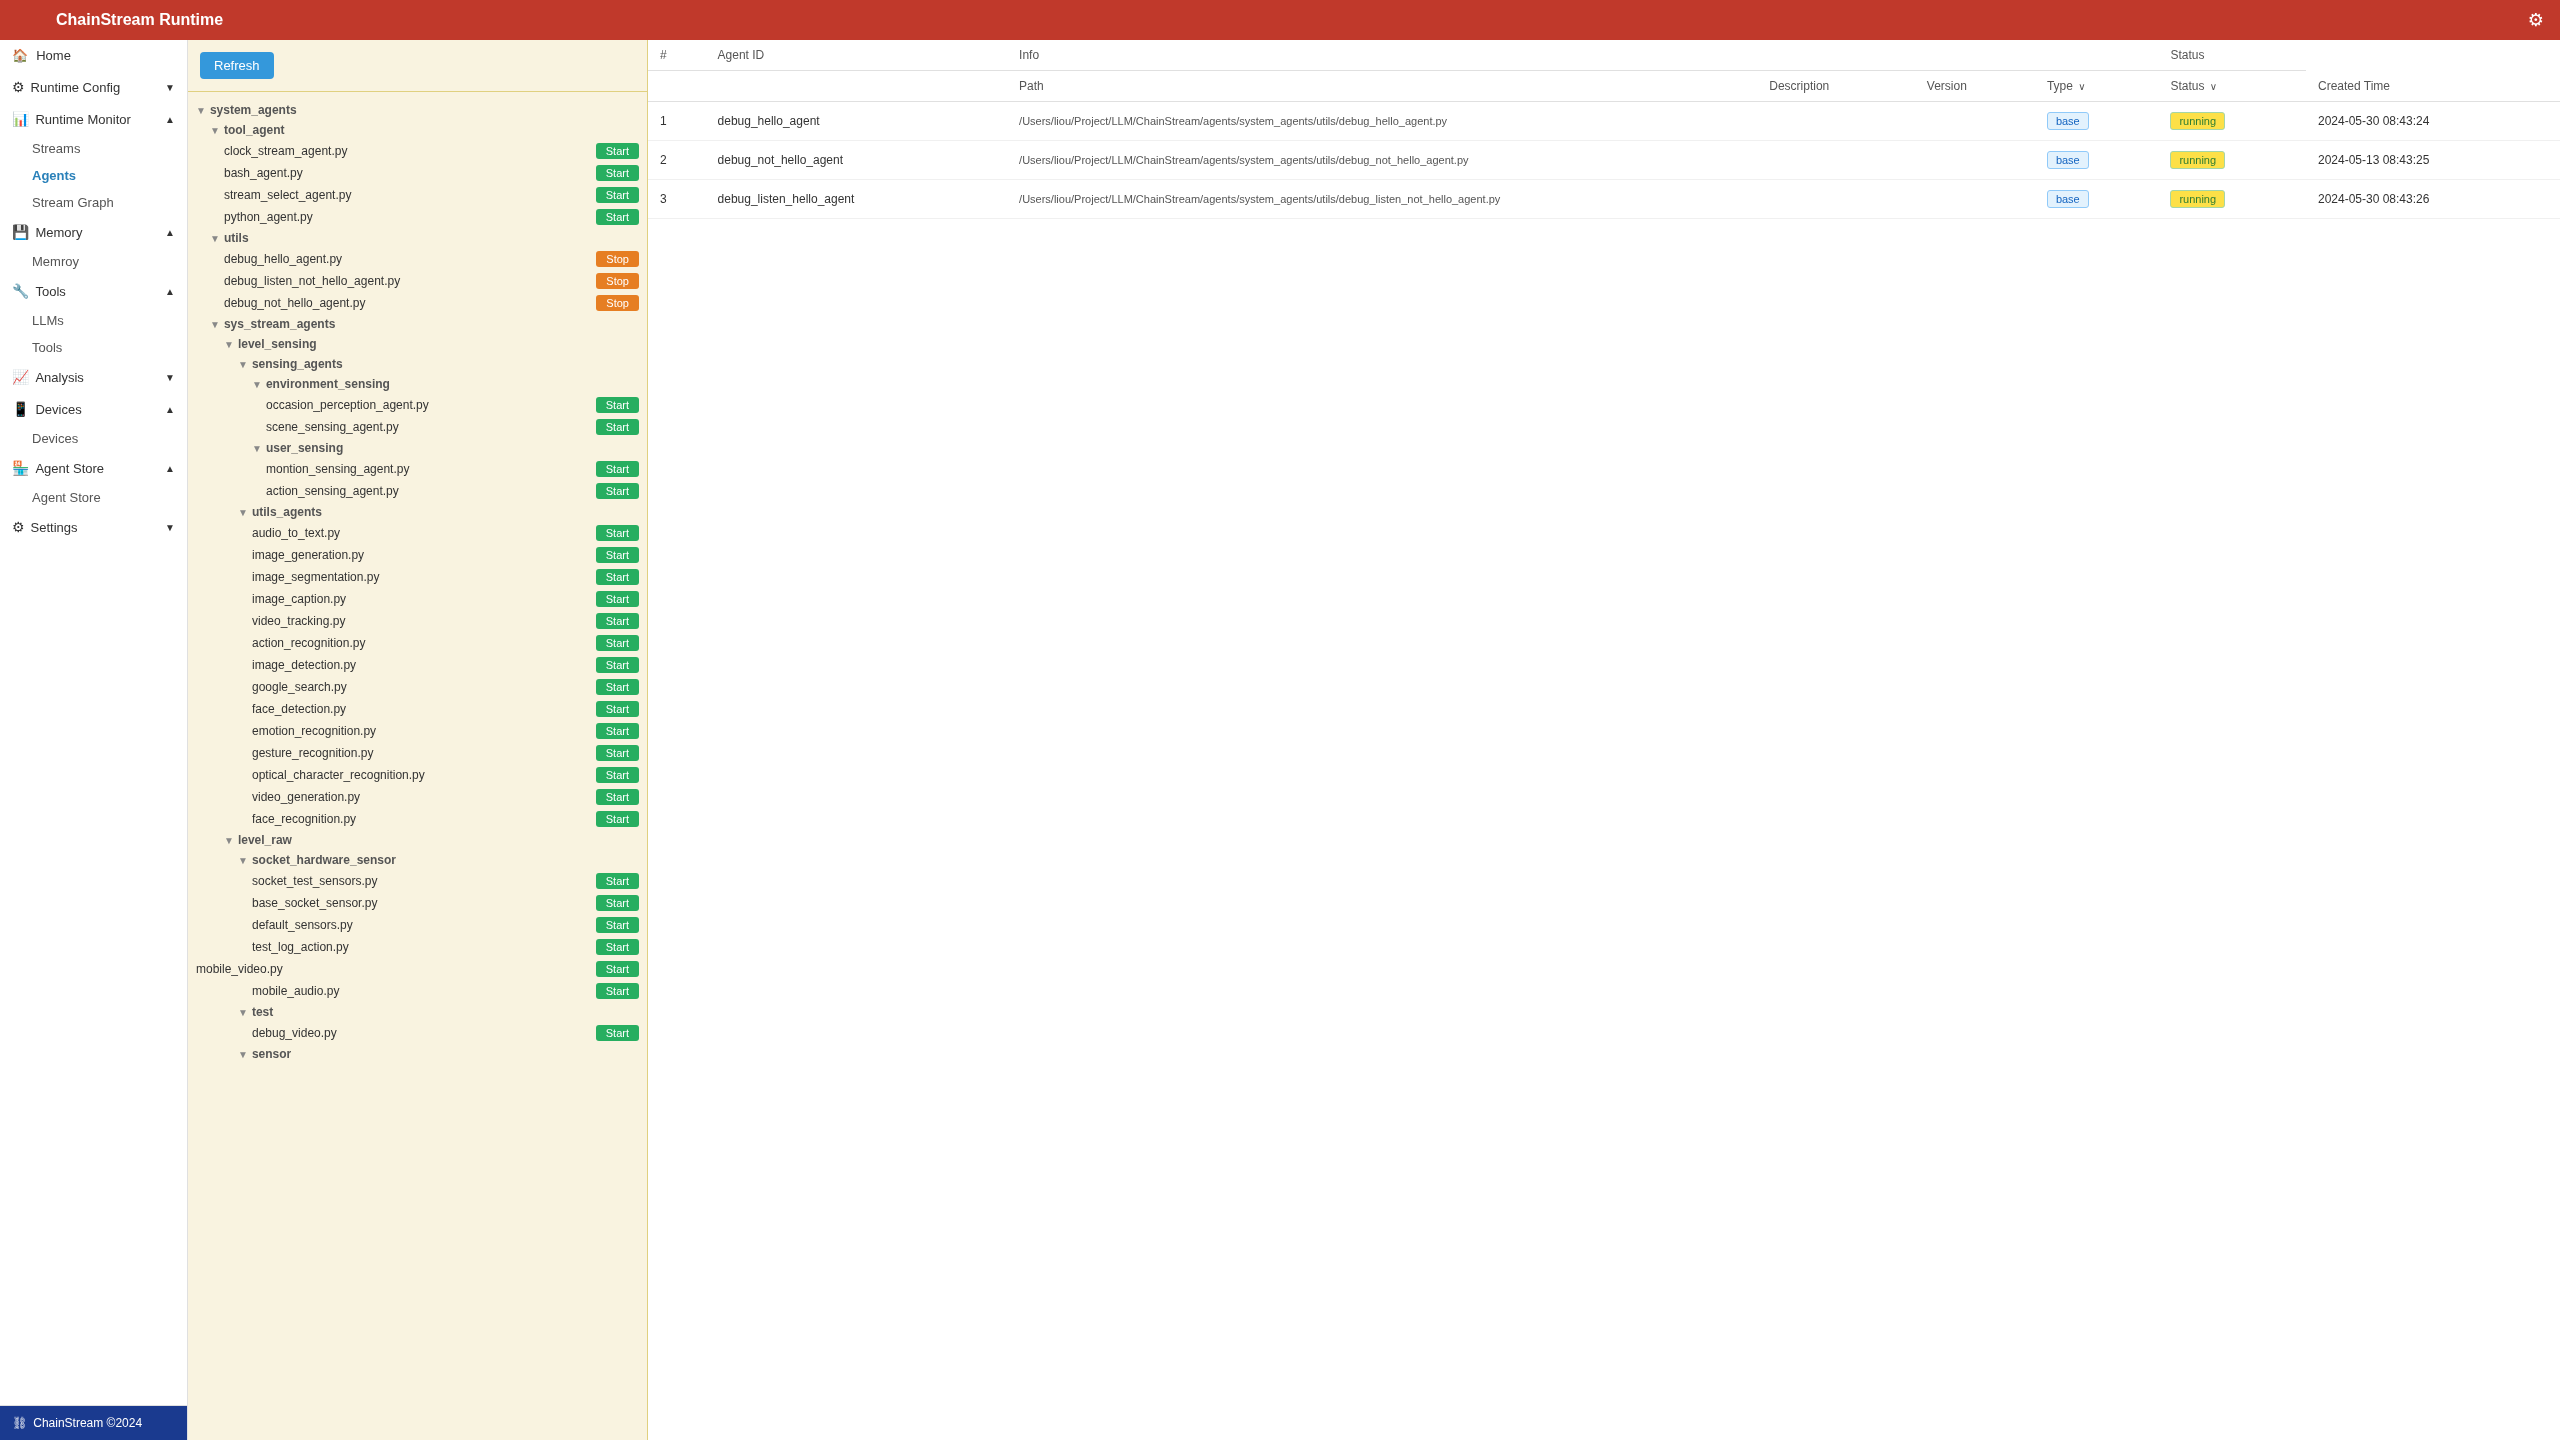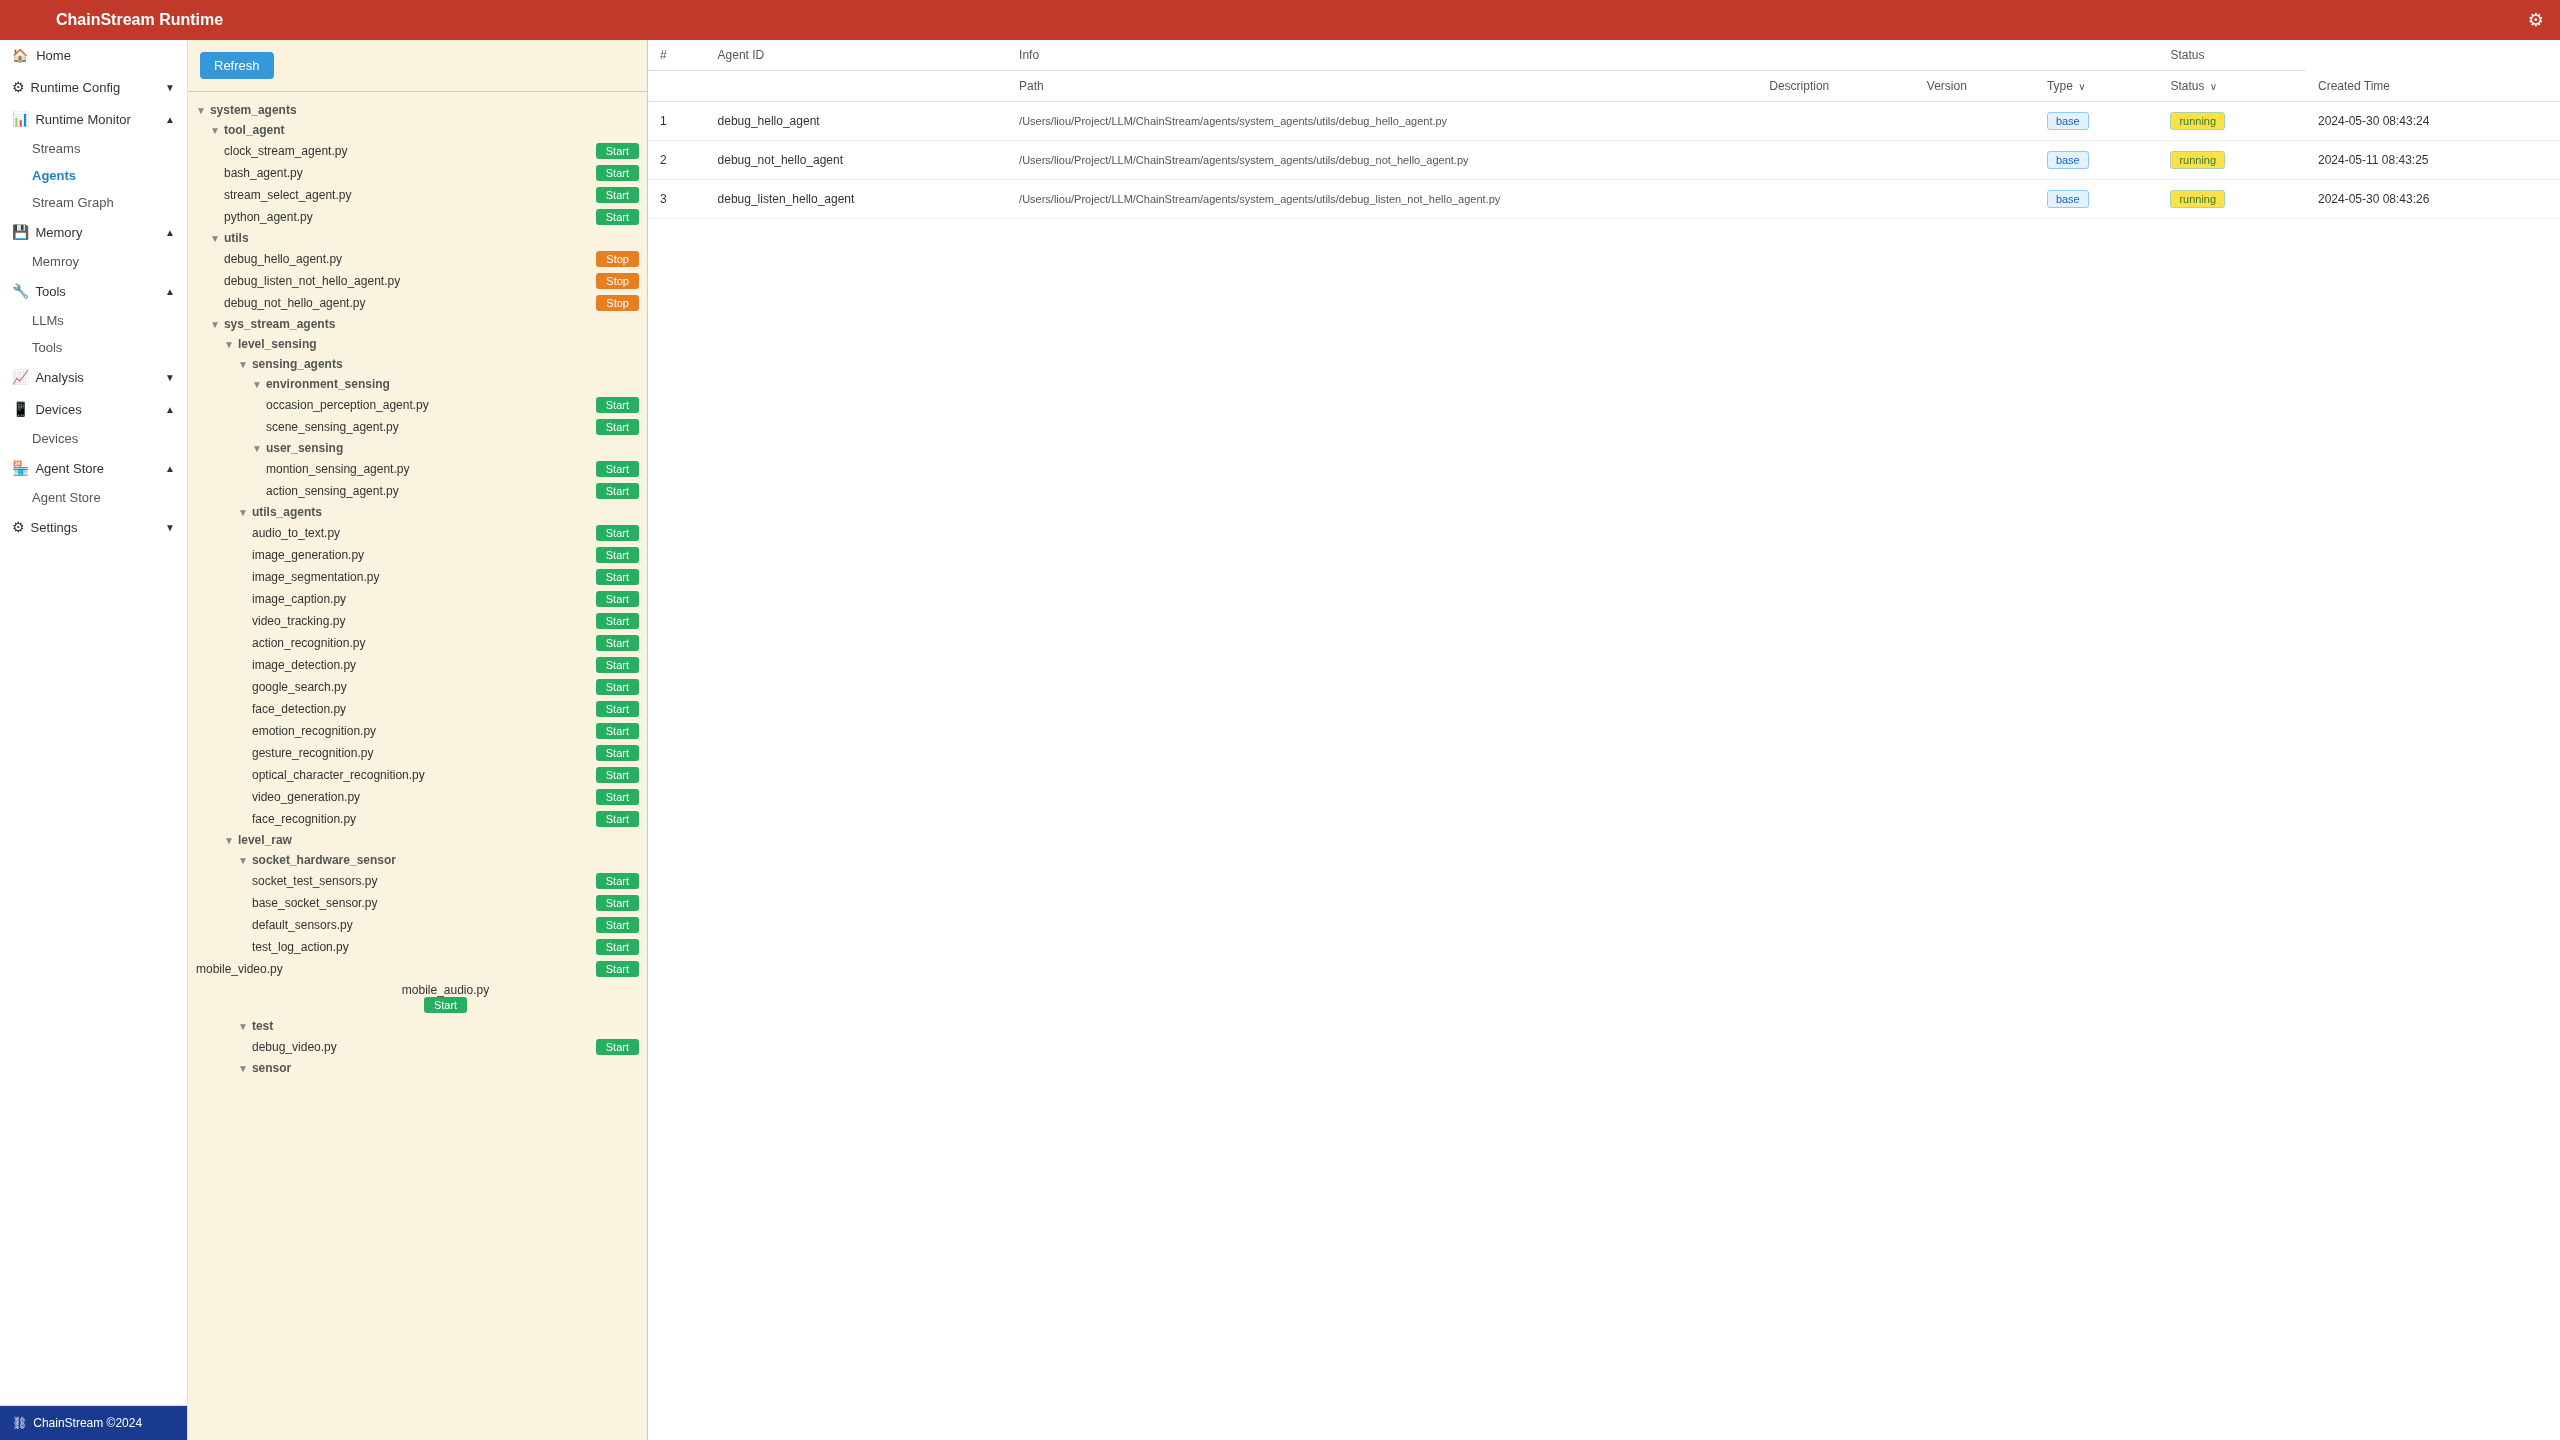--- a/index.html
+++ b/index.html
@@ -305,21 +305,21 @@
             <button class="tree-btn start">Start</button>
           </div>
           <div class="tree-row" style="padding-left: 64px;">
             <span class="tree-label">test_log_action.py</span>
             <button class="tree-btn start">Start</button>
           </div>
           <div class="tree-row" style="">
             <span class="tree-label">mobile_video.py</span>
             <button class="tree-btn start">Start</button>
           </div>
-          <div class="tree-row" style="padding-left: 64px; flex-direction: column;">
+          <div class="tree-row" style="padding-left: 64px;">
             <span class="tree-label">mobile_audio.py</span>
             <button class="tree-btn start">Start</button>
           </div>
           <div class="tree-row" style="padding-left: 50px;">
             <span class="tree-label tree-group-label"><span style="margin-right:4px;font-size:10px;color:#888;">▼</span>test</span>
           </div>
           <div class="tree-row" style="padding-left: 64px;">
             <span class="tree-label">debug_video.py</span>
             <button class="tree-btn start">Start</button>
           </div>
@@ -368,21 +368,21 @@
       <td style="white-space:nowrap;">2024-05-30 08:43:24</td>
     </tr>
               <tr>
       <td>2</td>
       <td>debug_not_hello_agent</td>
       <td style="max-width:400px;word-break:break-all;font-size:11px;color:#555;">/Users/liou/Project/LLM/ChainStream/agents/system_agents/utils/debug_not_hello_agent.py</td>
       <td></td>
       <td></td>
       <td><span class="badge badge-base">base</span></td>
       <td><span class="badge badge-running">running</span></td>
-      <td style="white-space:nowrap;">2024-05-11 08:43:25</td>
+      <td style="white-space:nowrap;">2024-05-13 08:43:25</td>
     </tr>
               <tr>
       <td>3</td>
       <td>debug_listen_hello_agent</td>
       <td style="max-width:400px;word-break:break-all;font-size:11px;color:#555;">/Users/liou/Project/LLM/ChainStream/agents/system_agents/utils/debug_listen_not_hello_agent.py</td>
       <td></td>
       <td></td>
       <td><span class="badge badge-base">base</span></td>
       <td><span class="badge badge-running">running</span></td>
       <td style="white-space:nowrap;">2024-05-30 08:43:26</td>

